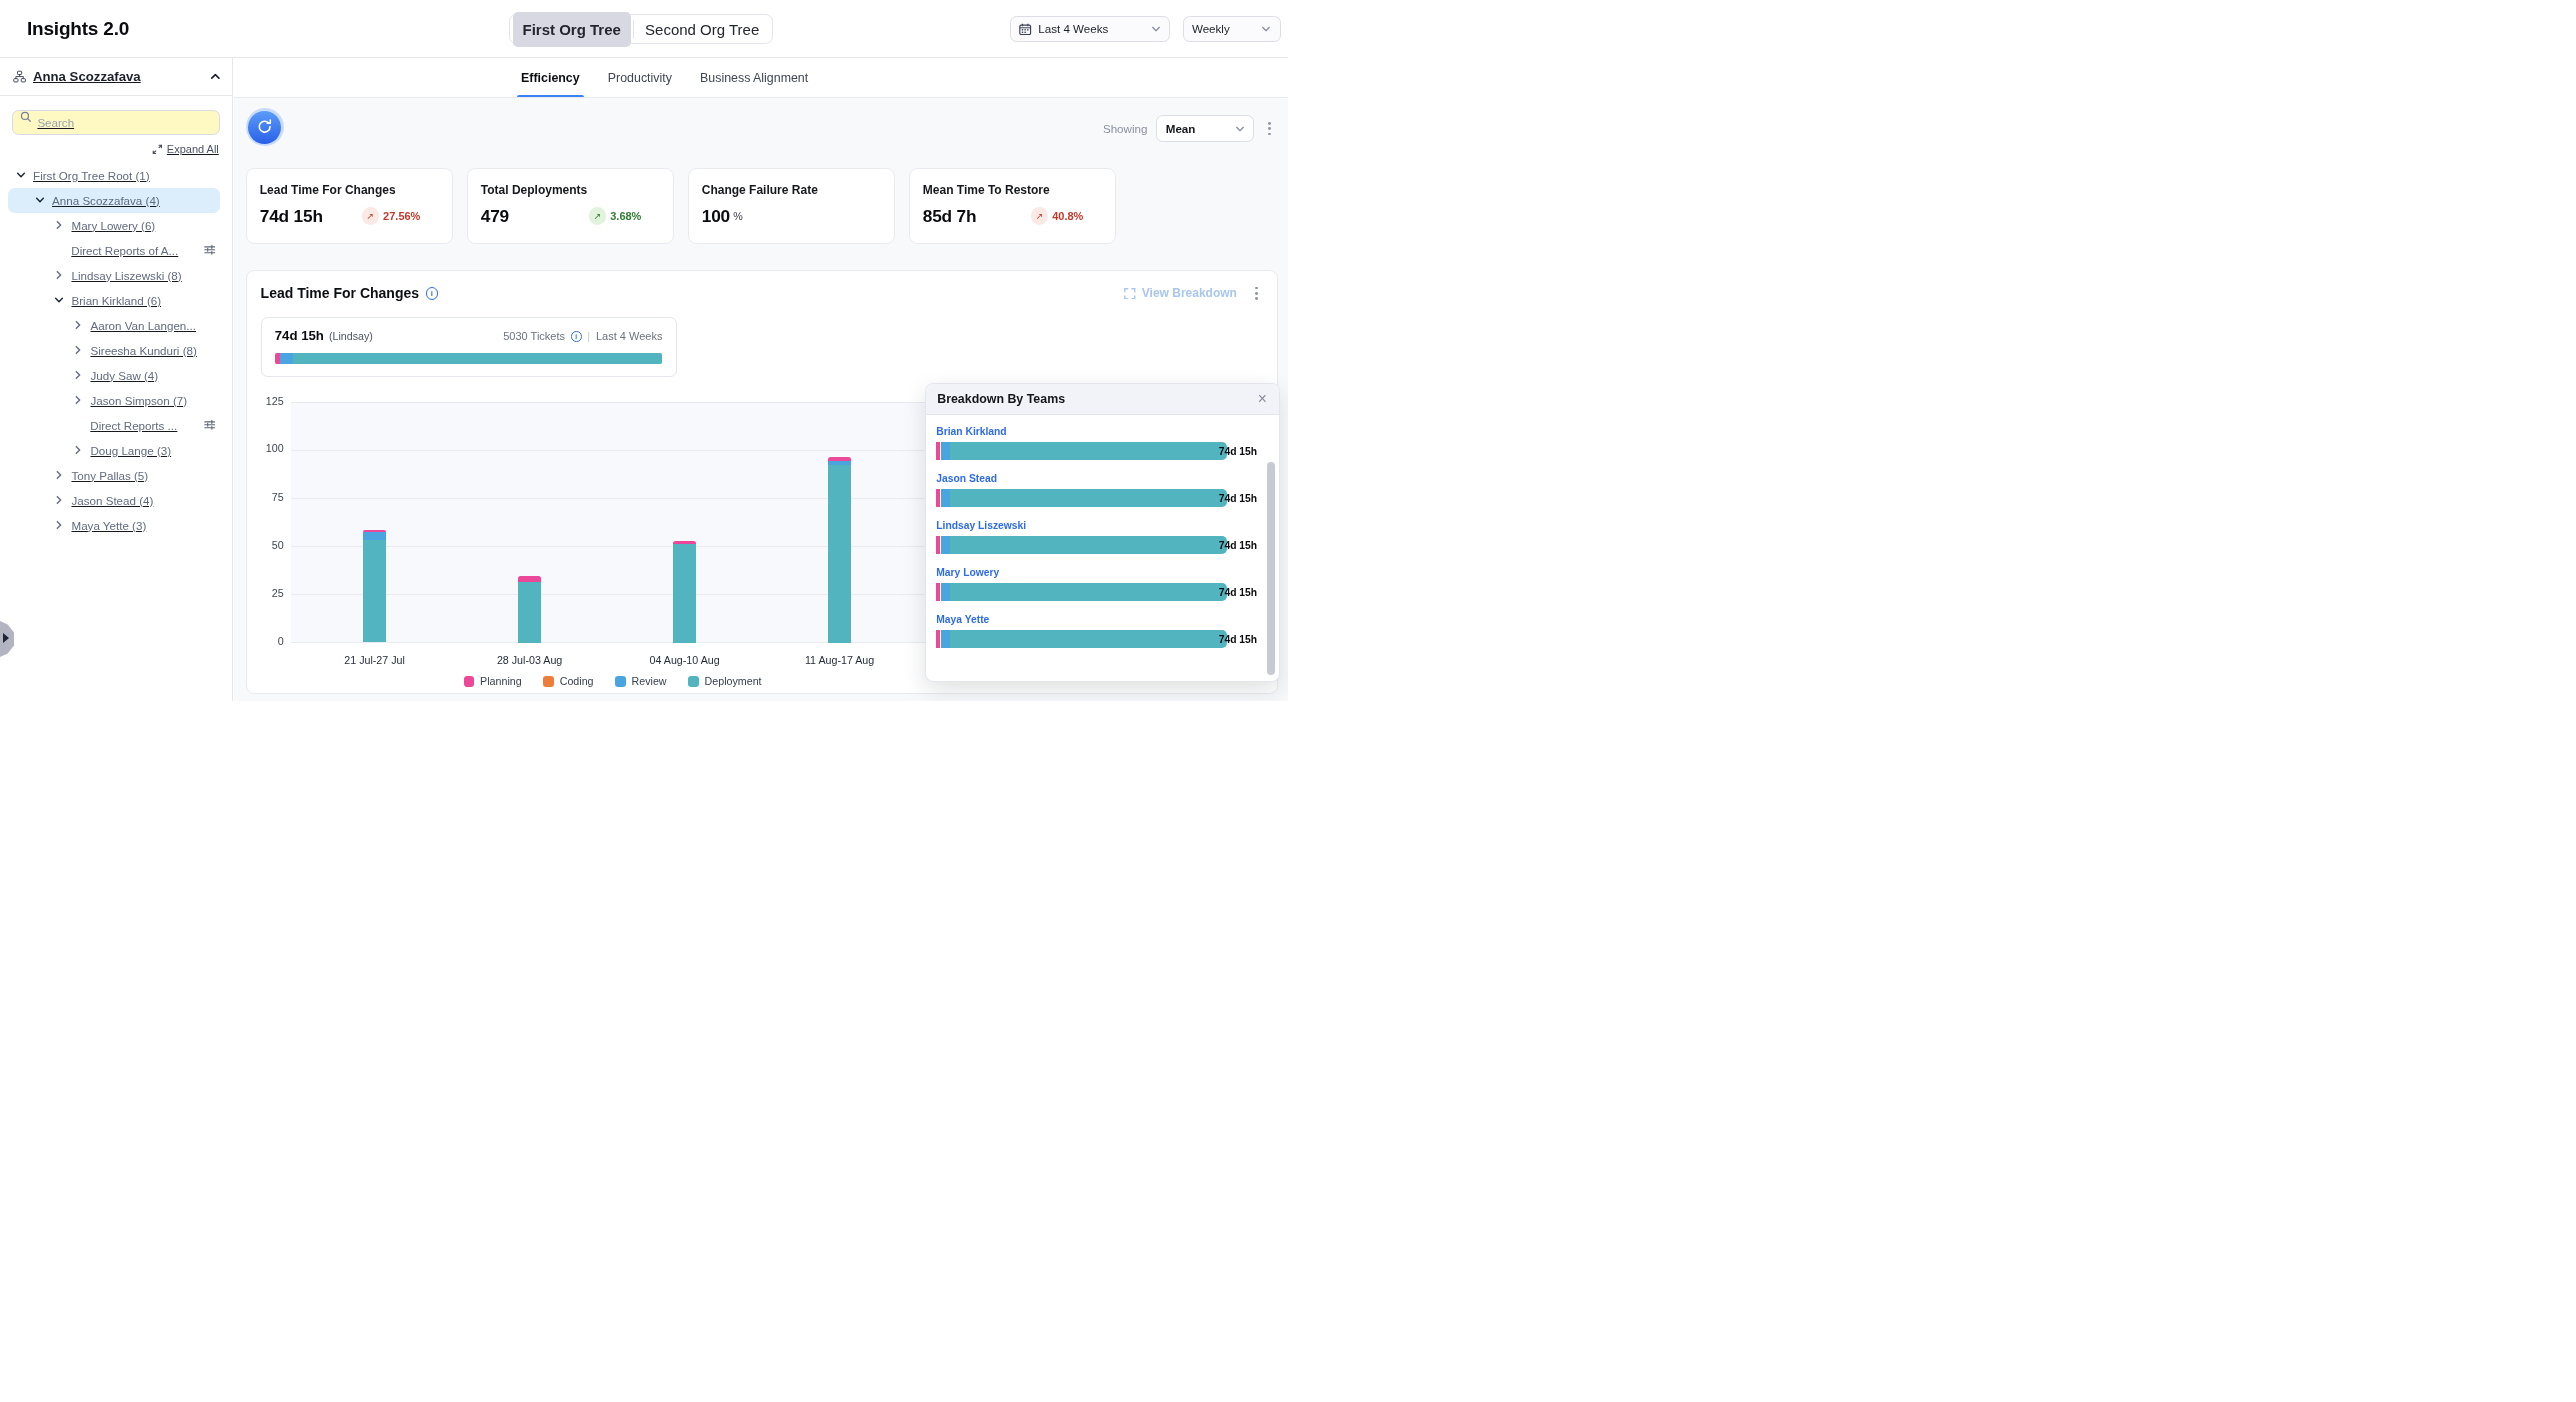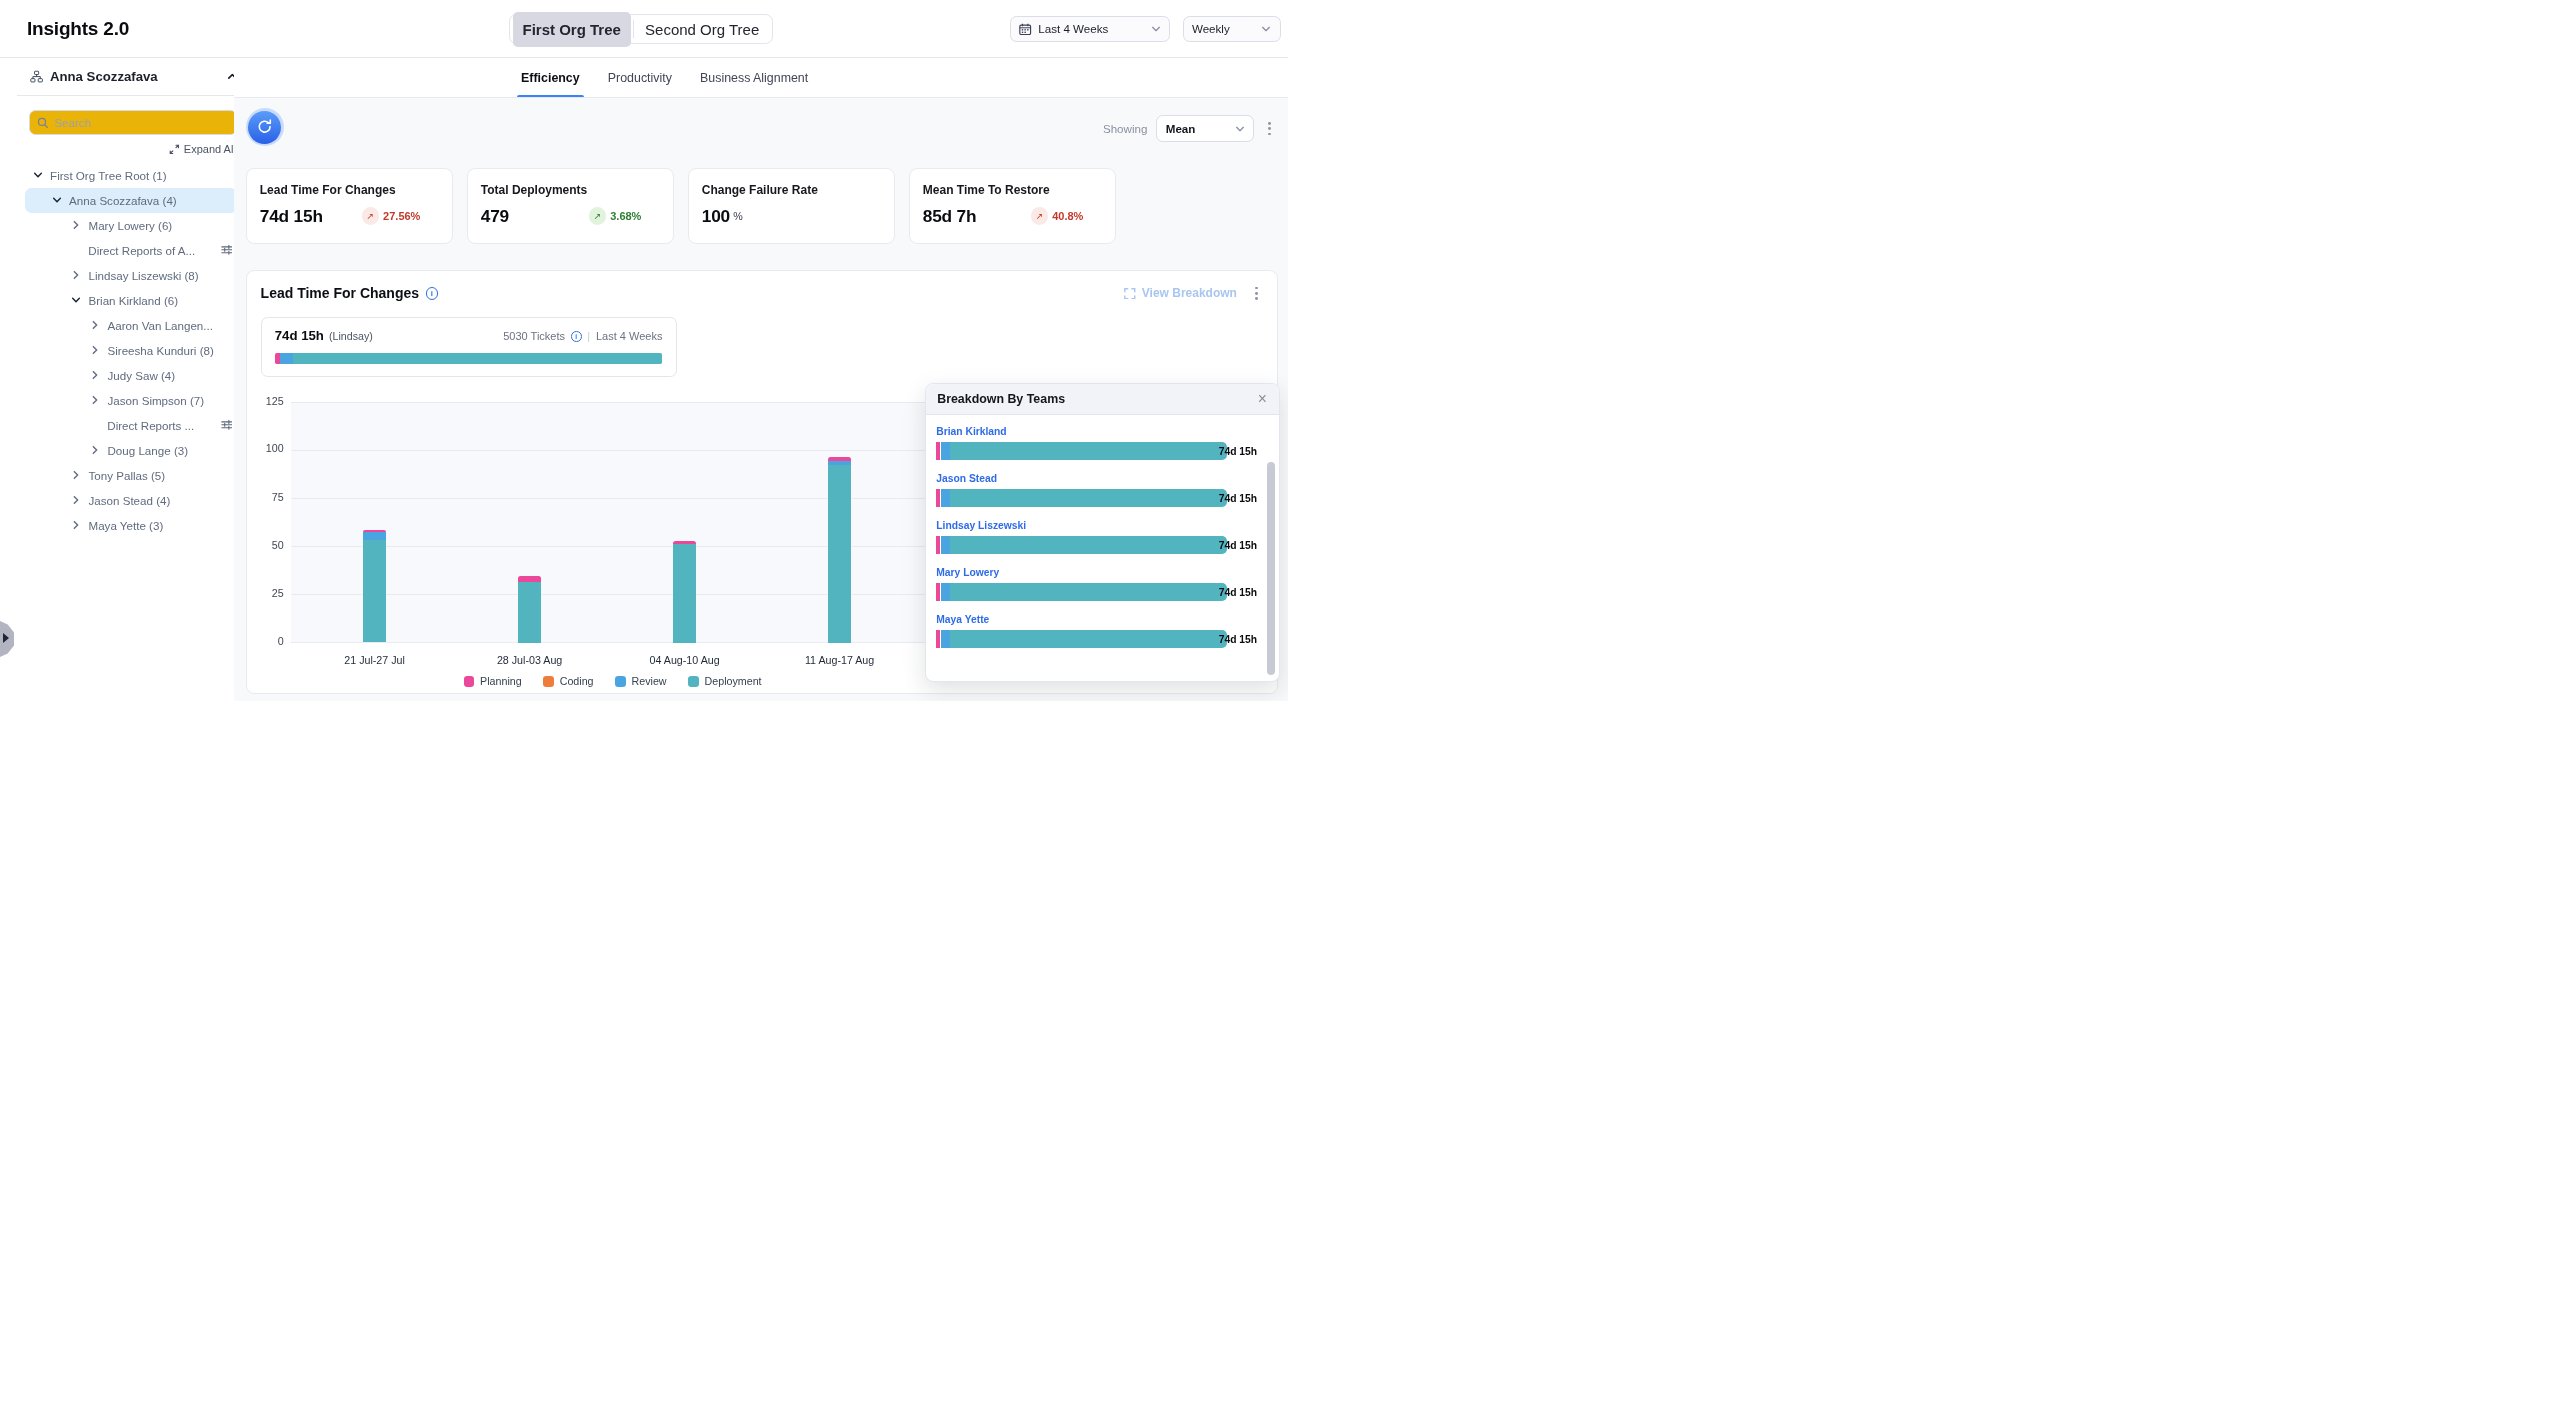--- a/index.html
+++ b/index.html
@@ -17,28 +17,28 @@
     font-size:15px; color:#23262e; border-radius:5px; cursor:pointer; white-space:nowrap; }
   .org-toggle .seg.selected { background:#d8d8e2; font-weight:bold; }
   .org-toggle .divider { width:0.8px; height:18px; background:#e3e4ec; margin:0 1.7px; }
   .hdr-select { position:absolute; top:15.7px; height:26.4px; display:flex; align-items:center; gap:6.6px;
     border:0.8px solid #dcdde6; border-radius:6.6px; background:#fbfbfd; padding:0 8.3px; font-size:11.6px; color:#1c1f27; cursor:pointer; }
   .hdr-select .chev { margin-left:auto; display:flex; }
   #date-range-select { right:118px; width:160px; }
   #granularity-select { right:7.4px; width:98px; }
 
   
-  .sidebar { position:absolute; top:58px; left:17px; width:233px; bottom:0; background:#fff;
-    border-right:0.8px solid #e5e7eb; }
+  .sidebar { position:absolute; top:58px; left:0; width:233px; bottom:0; background:#fff;
+    border-right:0.8px solid #e5e7eb;text-decoration:underline; }
   .sb-header { height:38px; display:flex; align-items:center; padding:0 11.6px 0 13.2px;
     border-bottom:0.8px solid #e5e7eb; }
   .sb-user { font-size:13.2px; font-weight:bold; color:#1b202b; margin-left:6.6px; }
   .sb-collapse { margin-left:auto; display:flex; cursor:pointer; color:#1b202b; }
   .sb-search { margin:14px 11.6px 0 11.6px; height:25px; border:0.8px solid #d8dae3; border-radius:6.6px;
-    display:flex; align-items:center; padding:0 7.4px; gap:5.8px; background:#eab308; }
+    display:flex; padding:0 7.4px; gap:5.8px; background:#fef9c3; }
   .sb-search input { border:none; outline:none; flex:1; font-size:11.6px; color:#1b202b;
     font-family:inherit; background:transparent; }
   .sb-search input::placeholder { color:#9aa1b0; }
   .expand-all { margin:8.3px 13.2px 0 0; display:flex; justify-content:flex-end; align-items:center; gap:4.1px;
     font-size:11px; color:#4a5264; cursor:pointer; }
   .tree { margin-top:7.4px; }
   .tree-row { height:25px; display:flex; align-items:center; margin:0 11.6px 0 8.3px;
     border-radius:6.6px; font-size:11.6px; color:#5f6b7e; cursor:pointer; white-space:nowrap; }
   .tree-row.selected { background:#dcedfb; }
   .tree-chev { width:11.6px; display:flex; justify-content:center; margin-right:6.6px; color:#667084; flex:none; }

